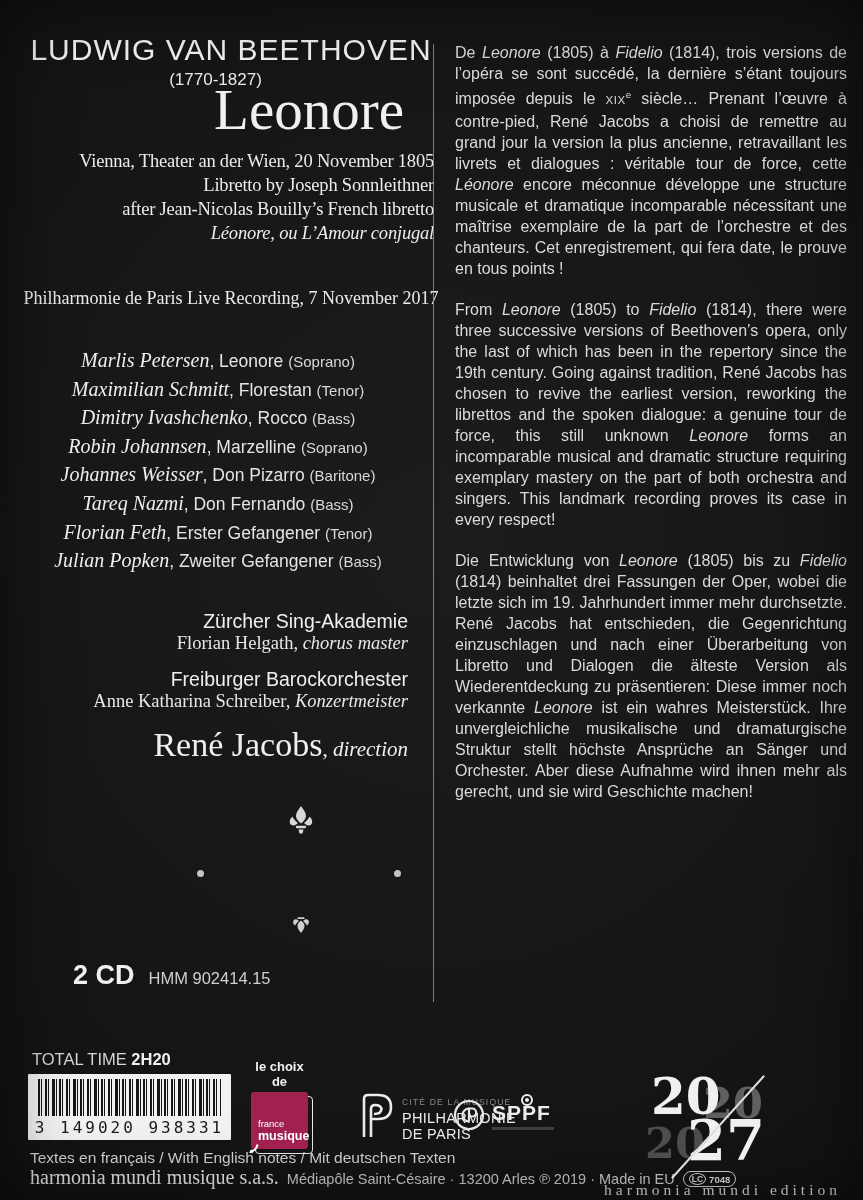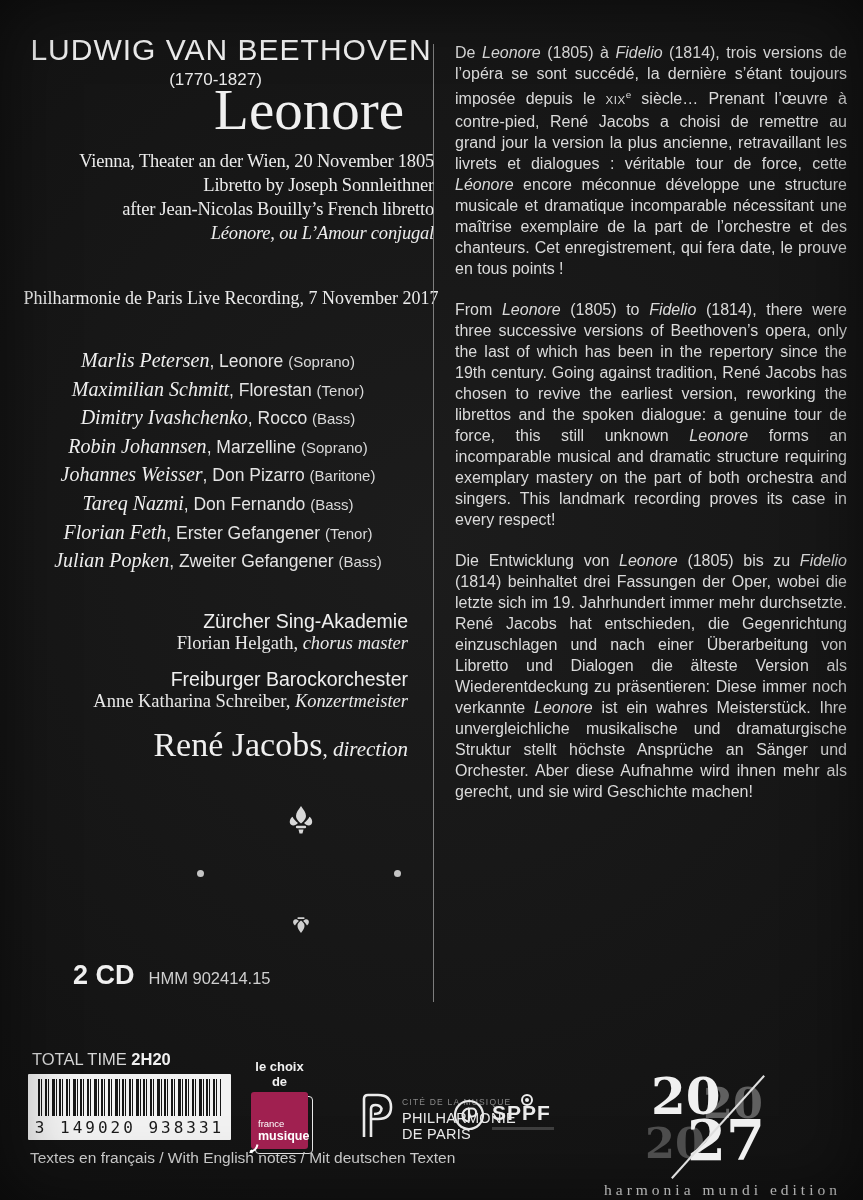--- a/index.html
+++ b/index.html
@@ -237,14 +237,22 @@
   <div class="abs logo2027">
     <span class="n-a">20</span>
     <span class="n-b">20</span>
     <span class="n-c">20</span>
     <span class="n-d">27</span>
     <div class="slash"></div>
   </div>
   <div class="abs hm-edition">harmonia mundi edition</div>
 
   <div class="abs languages">Textes en français / With English notes / Mit deutschen Texten</div>
+  <div class="abs publisher">
+    <span class="pub-name">harmonia mundi musique s.a.s.</span>
+    <span class="pub-addr">Médiapôle Saint-Césaire · 13200 Arles ℗ 2019 · Made in EU</span>
+    <span class="lc-pill">
+      <span class="lc-oval">LC</span>
+      <span>7048</span>
+    </span>
+  </div>
 
 </div>
 
 </body></html>

